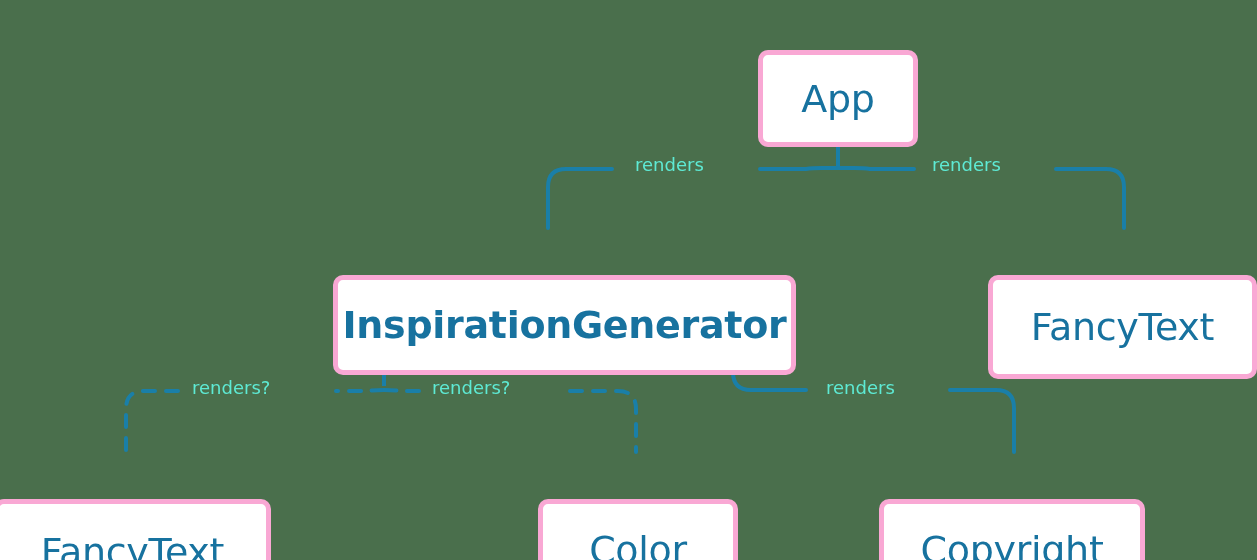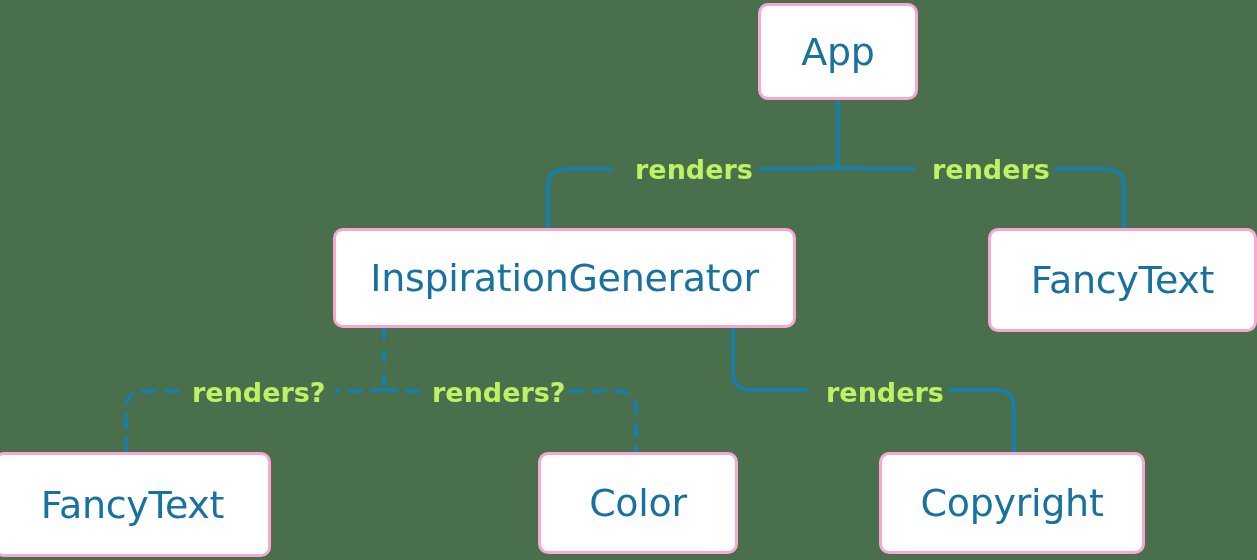--- a/index.html
+++ b/index.html
@@ -24,38 +24,39 @@
     position: absolute;
     left: 0;
     top: 0;
     width: 1257px;
     height: 560px;
   }
   .node-box {
     position: absolute;
     box-sizing: border-box;
     background: #ffffff;
-    border: 3px solid #f9a8d4;
+    border: 5px solid #f9a8d4;
     border-radius: 10px;
     display: flex;
     align-items: center;
     justify-content: center;
     color: #17729f;
     font-size: 38px;
     font-weight: 400;
     letter-spacing: -0.3px;
     line-height: 1;
     white-space: nowrap;
     z-index: 3;
+    margin-top: 47px;
   }
   .edge-label {
     position: absolute;
-    color: #bef264;
-    font-size: 27px;
-    font-weight: 700;
+    color: #5eead4;
+    font-size: 18px;
+    font-weight: 400;
     line-height: 1;
     white-space: nowrap;
     z-index: 2;
     text-align: center;
   }
 </style>
 </head>
 <body>
 
 <div id="diagram-root">
@@ -79,21 +80,21 @@
     <path d="M 570 391 L 618 391 Q 636 391 636 409 L 636 452" fill="none" stroke="#1a7fa8" stroke-width="4" stroke-linecap="round" stroke-dasharray="12 11"></path>
 
     <path d="M 733 328 L 733 372 Q 733 390 751 390 L 806 390" fill="none" stroke="#1a7fa8" stroke-width="4" stroke-linecap="round"></path>
     <path d="M 950 390 L 996 390 Q 1014 390 1014 408 L 1014 452" fill="none" stroke="#1a7fa8" stroke-width="4" stroke-linecap="round"></path>
   </svg>
 
   <div class="node-box" style="left:758px; top:3px; width:160px; height:97px;">
     <span>App</span>
   </div>
 
-  <div class="node-box" style="left:333px; top:228px; width:463px; height:100px;">
+  <div class="node-box" style="left:333px; top:228px; width:463px; height:100px;font-weight:bold;">
     <span>InspirationGenerator</span>
   </div>
 
   <div class="node-box" style="left:988px; top:228px; width:269px; height:104px;">
     <span>FancyText</span>
   </div>
 
   <div class="node-box" style="left:-6px; top:452px; width:277px; height:105px;">
     <span>FancyText</span>
   </div>

